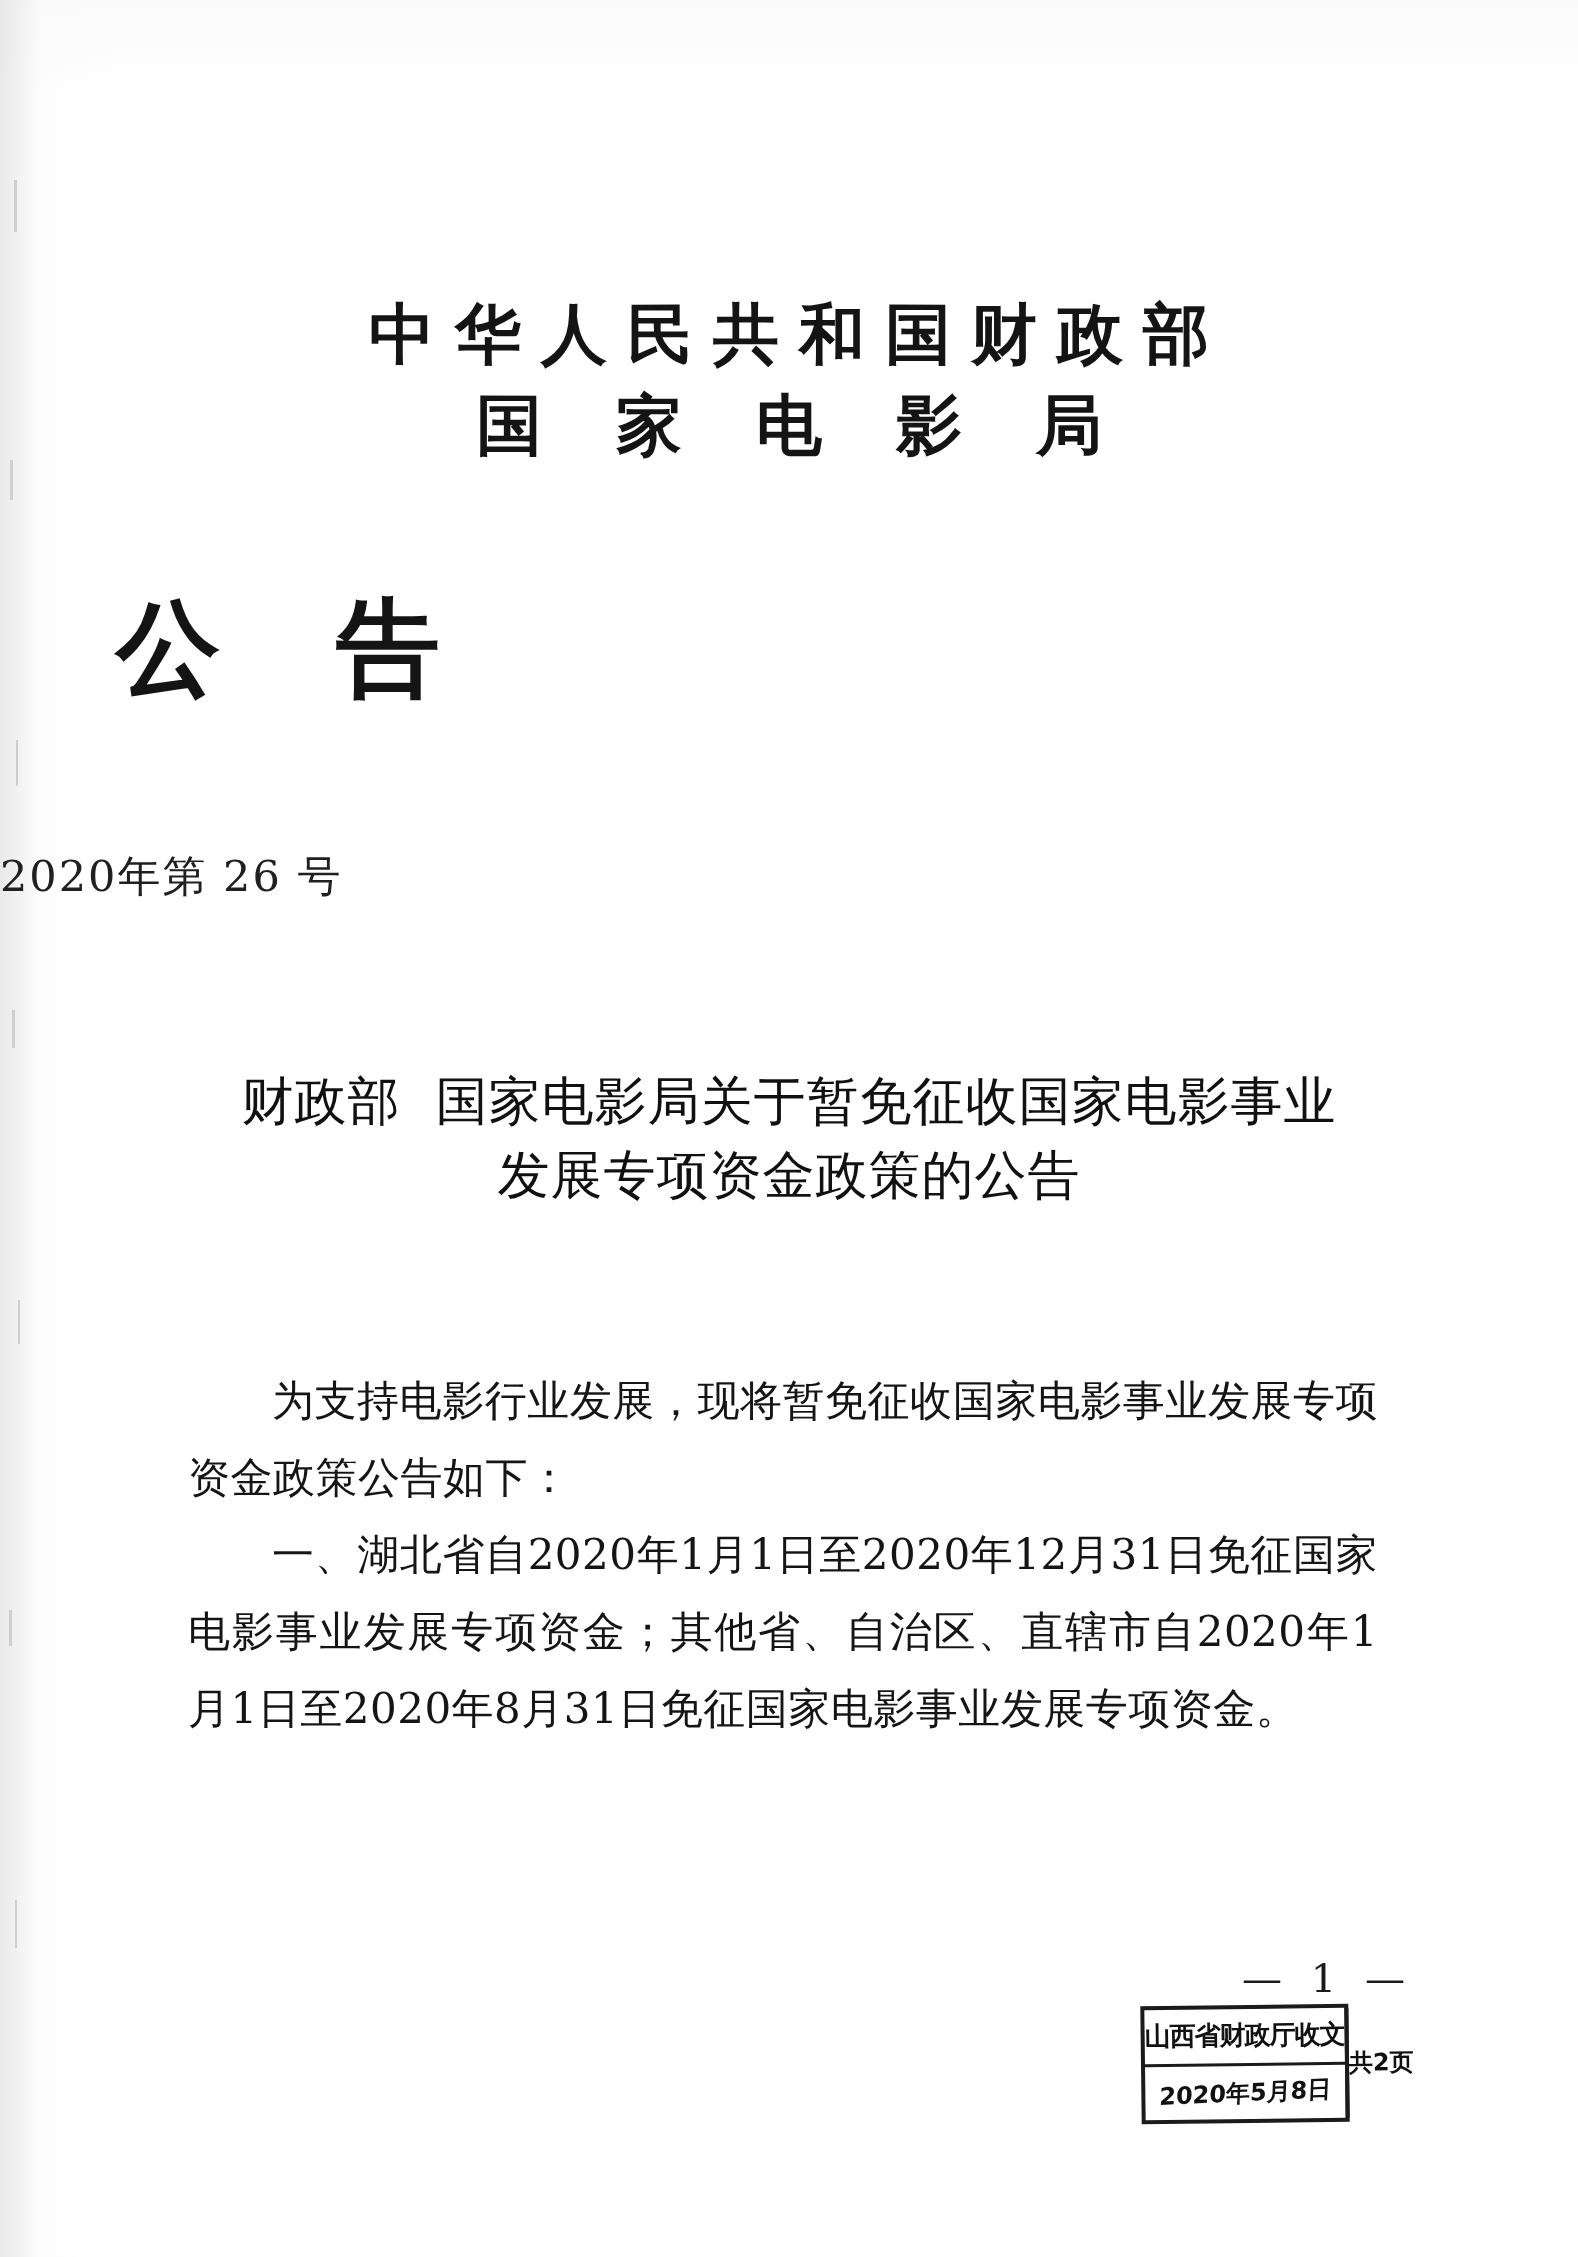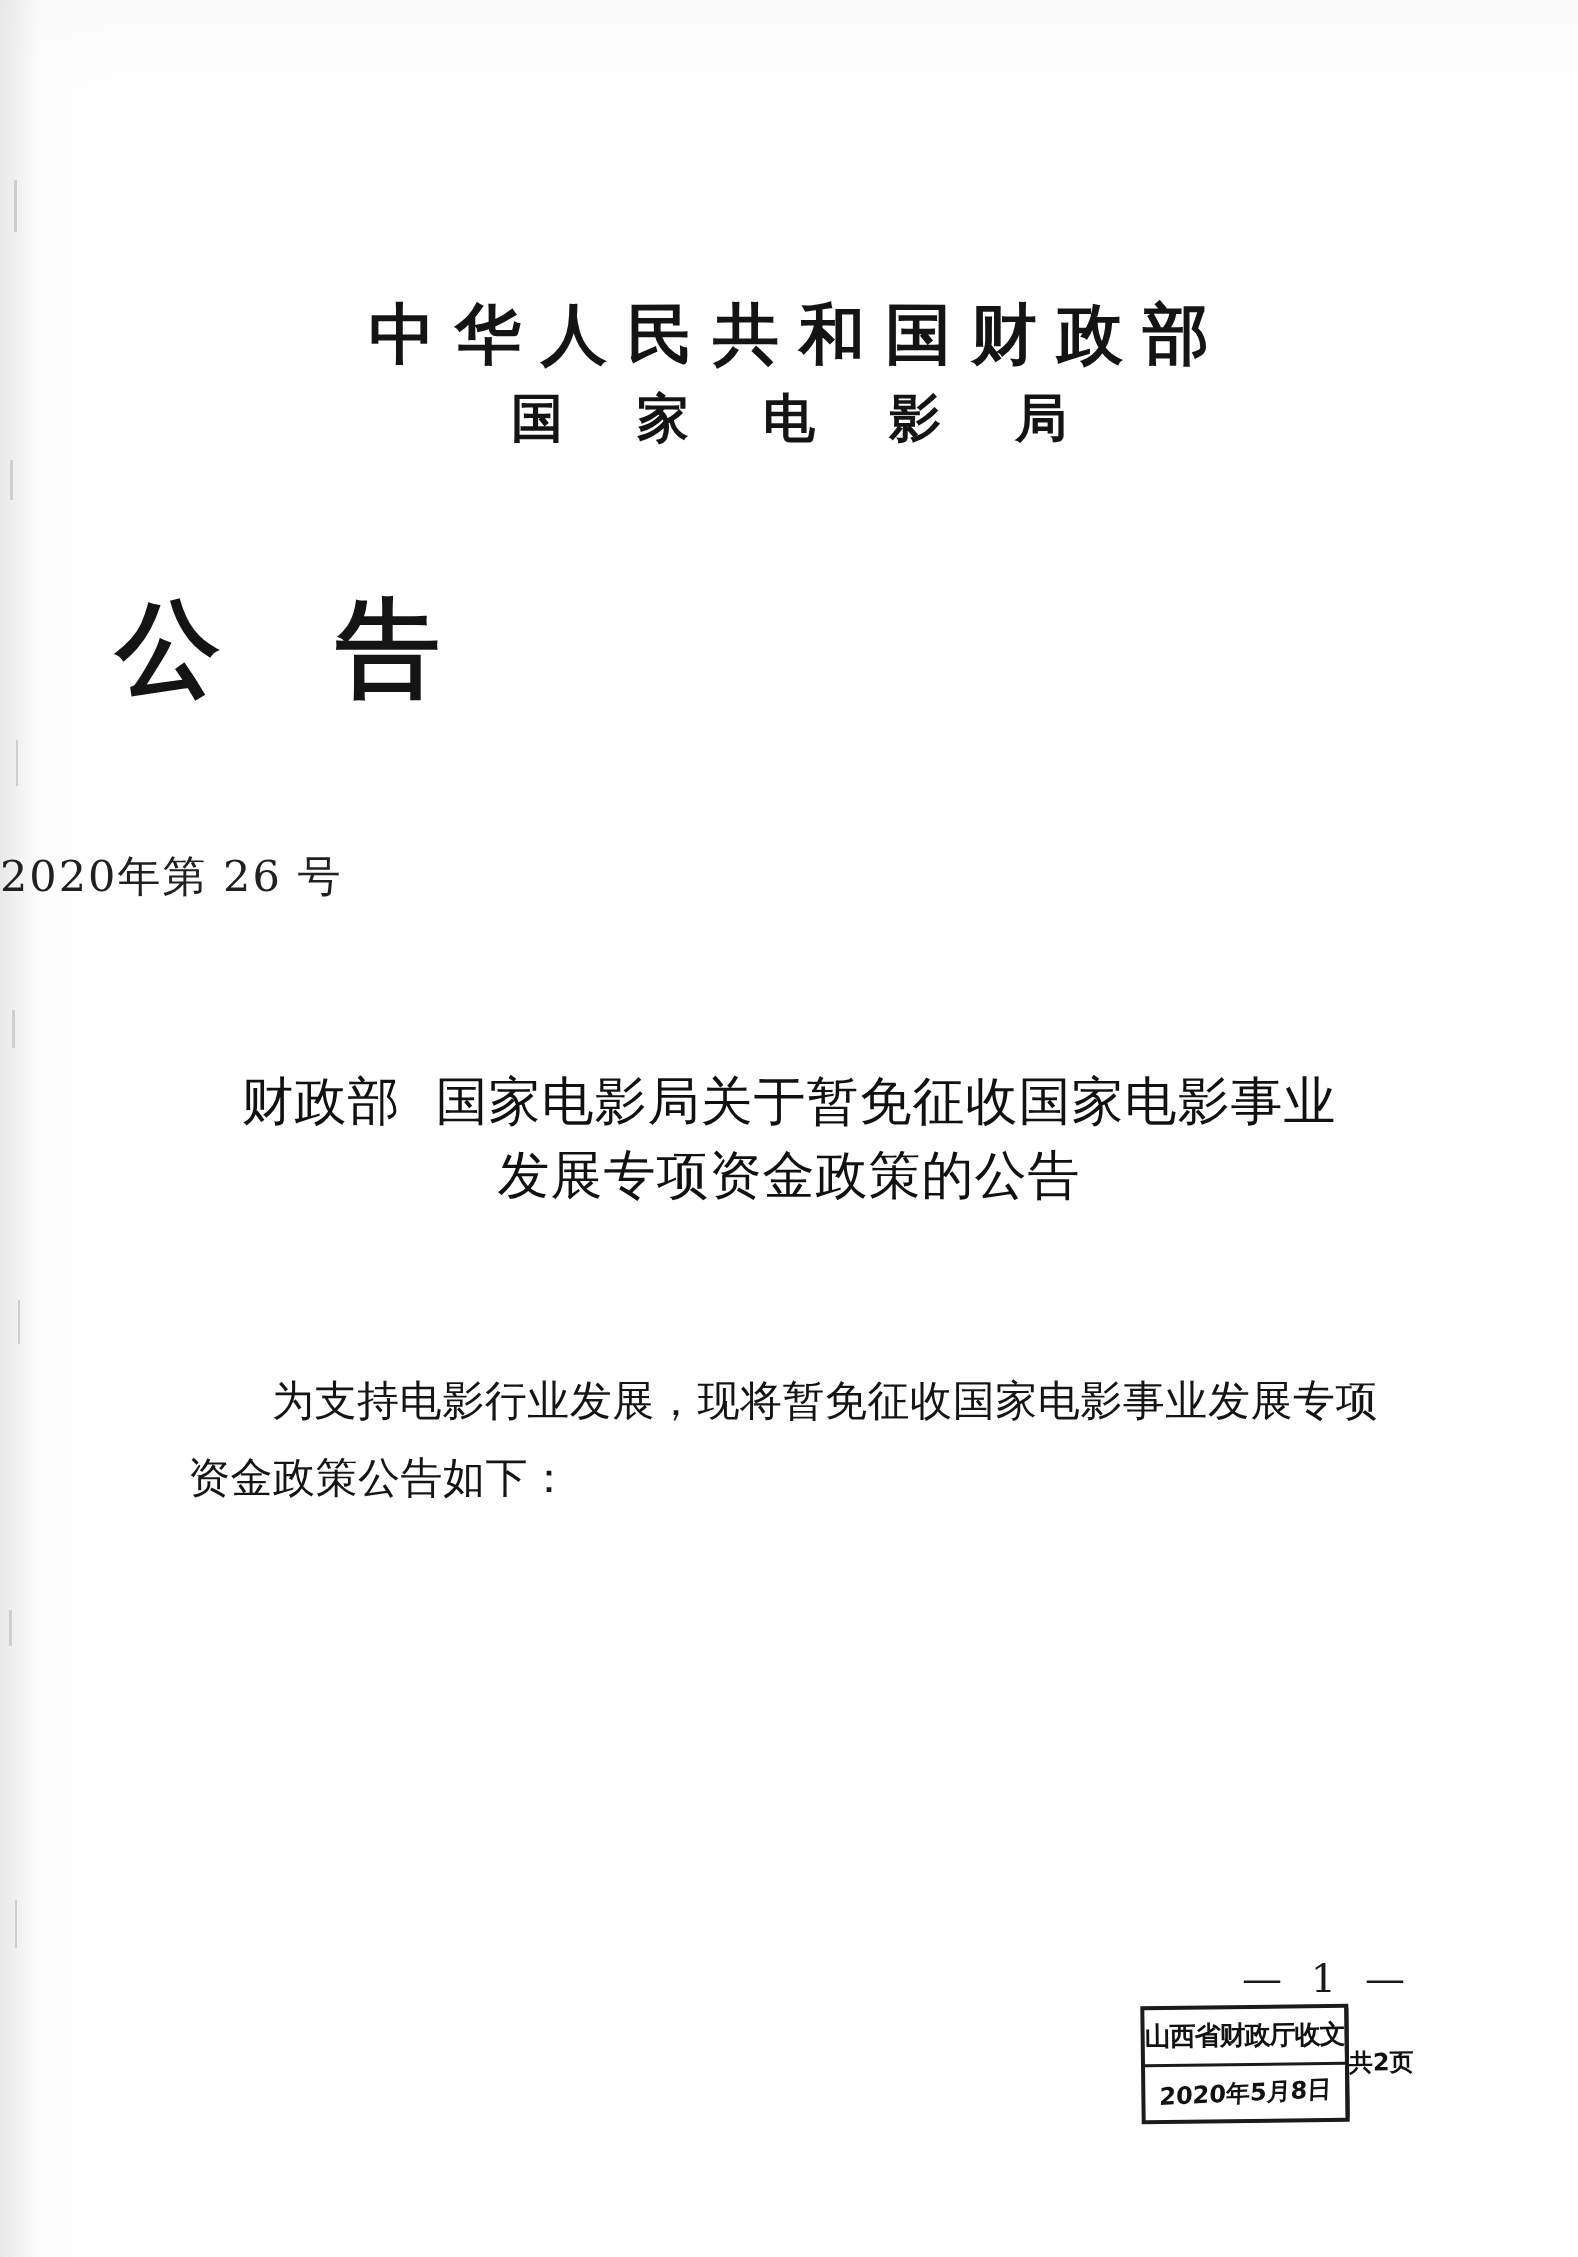--- a/index.html
+++ b/index.html
@@ -60,21 +60,21 @@
     color: #141414;
     line-height: 1.05;
   }
   .masthead .line1 {
     font-size: 66px;
     letter-spacing: 20px;
     text-indent: 20px;
     margin-bottom: 22px;
   }
   .masthead .line2 {
-    font-size: 52px;
+    font-size: 66px;
     letter-spacing: 74px;
     text-indent: 74px;
   }
 
   
   .gonggao {
     position: absolute;
     left: 0;
     top: 580px;
     width: 100%;
@@ -230,20 +230,21 @@
 
     <div class="docnum">2020年第 26 号</div>
 
     <div class="title">
       <span class="t-line">财政部  国家电影局关于暂免征收国家电影事业</span>
       <span class="t-line">发展专项资金政策的公告</span>
     </div>
 
     <div class="content">
       <p>为支持电影行业发展，现将暂免征收国家电影事业发展专项资金政策公告如下：</p>
+      <p>一、湖北省自2020年1月1日至2020年12月31日免征国家电影事业发展专项资金；其他省、自治区、直辖市自2020年1月1日至2020年8月31日免征国家电影事业发展专项资金。</p>
     </div>
 
     <div class="pagenum">— 1 —</div>
 
     <div class="stamp">
       <div class="stamp-left">
         <div class="stamp-org">山西省财政厅收文</div>
         <div class="stamp-date">2020年5月8日</div>
       </div>
       <div class="stamp-right">

